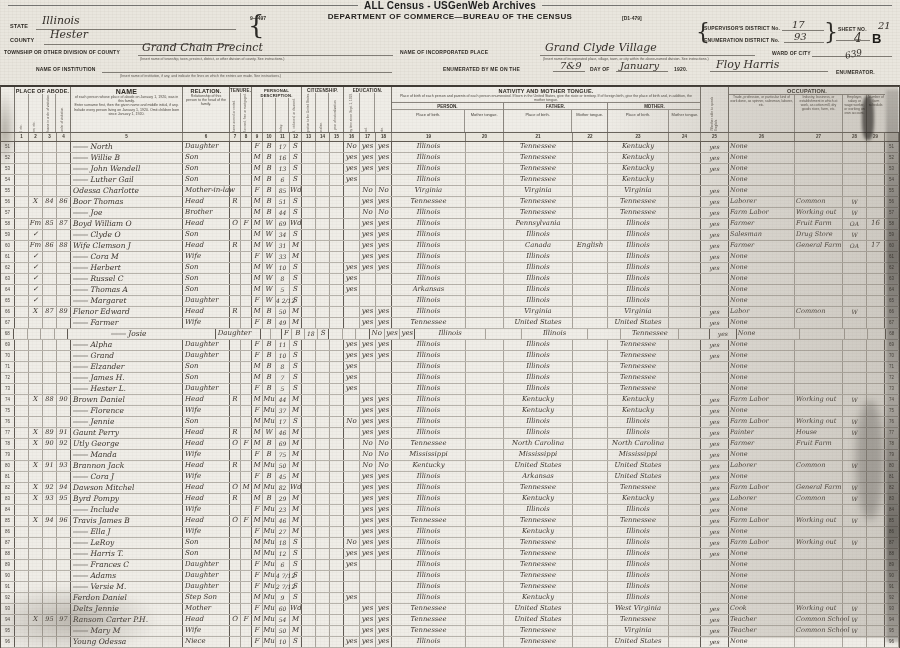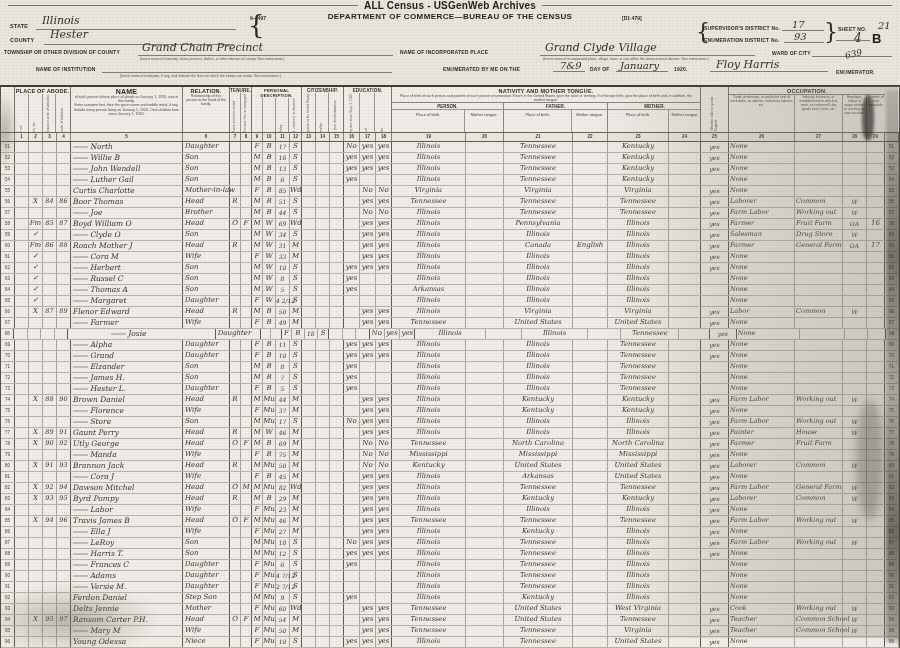--- a/index.html
+++ b/index.html
@@ -430,21 +430,21 @@
           <div class="tcell c-em" style="width: 24px;"></div>
           <div class="tcell c-fs s" style="width: 18px;"></div>
           <div class="tcell c-n2" style="width: 14px;">54</div>
         </div>
         <div class="trow">
           <div class="tcell c-n s" style="width: 14px;">55</div>
           <div class="tcell c-m" style="width: 14px;"></div>
           <div class="tcell c-hx" style="width: 14px;"></div>
           <div class="tcell c-d" style="width: 14px;"></div>
           <div class="tcell c-f s" style="width: 14px;"></div>
-          <div class="tcell c-name s" style="width: 112px;">Curtis Charlotte</div>
+          <div class="tcell c-name s" style="width: 112px;">Odessa Charlotte</div>
           <div class="tcell c-rel s" style="width: 47px;">Mother-in-law</div>
           <div class="tcell c-t1" style="width: 11px;"></div>
           <div class="tcell c-t2 s" style="width: 11px;"></div>
           <div class="tcell c-sx" style="width: 11px;">F</div>
           <div class="tcell c-cl" style="width: 13px;">B</div>
           <div class="tcell c-ag" style="width: 14px;">85</div>
           <div class="tcell c-mr s" style="width: 12px;">Wd</div>
           <div class="tcell c-c13" style="width: 14px;"></div>
           <div class="tcell c-c14" style="width: 14px;"></div>
           <div class="tcell c-c15 s" style="width: 14px;"></div>
@@ -595,21 +595,21 @@
           <div class="tcell c-em" style="width: 24px;">W</div>
           <div class="tcell c-fs s" style="width: 18px;"></div>
           <div class="tcell c-n2" style="width: 14px;">59</div>
         </div>
         <div class="trow">
           <div class="tcell c-n s" style="width: 14px;">60</div>
           <div class="tcell c-m" style="width: 14px;"></div>
           <div class="tcell c-hx" style="width: 14px;">Fm</div>
           <div class="tcell c-d" style="width: 14px;">86</div>
           <div class="tcell c-f s" style="width: 14px;">88</div>
-          <div class="tcell c-name s" style="width: 112px;">Roach Mother J</div>
+          <div class="tcell c-name s" style="width: 112px;">Wife Clemson J</div>
           <div class="tcell c-rel s" style="width: 47px;">Head</div>
           <div class="tcell c-t1" style="width: 11px;">R</div>
           <div class="tcell c-t2 s" style="width: 11px;"></div>
           <div class="tcell c-sx" style="width: 11px;">M</div>
           <div class="tcell c-cl" style="width: 13px;">W</div>
           <div class="tcell c-ag" style="width: 14px;">31</div>
           <div class="tcell c-mr s" style="width: 12px;">M</div>
           <div class="tcell c-c13" style="width: 14px;"></div>
           <div class="tcell c-c14" style="width: 14px;"></div>
           <div class="tcell c-c15 s" style="width: 14px;"></div>
@@ -1123,21 +1123,21 @@
           <div class="tcell c-em" style="width: 24px;"></div>
           <div class="tcell c-fs s" style="width: 18px;"></div>
           <div class="tcell c-n2" style="width: 14px;">75</div>
         </div>
         <div class="trow">
           <div class="tcell c-n s" style="width: 14px;">76</div>
           <div class="tcell c-m" style="width: 14px;"></div>
           <div class="tcell c-hx" style="width: 14px;"></div>
           <div class="tcell c-d" style="width: 14px;"></div>
           <div class="tcell c-f s" style="width: 14px;"></div>
-          <div class="tcell c-name s" style="width: 112px;">―― Store</div>
+          <div class="tcell c-name s" style="width: 112px;">―― Jennie</div>
           <div class="tcell c-rel s" style="width: 47px;">Son</div>
           <div class="tcell c-t1" style="width: 11px;"></div>
           <div class="tcell c-t2 s" style="width: 11px;"></div>
           <div class="tcell c-sx" style="width: 11px;">M</div>
           <div class="tcell c-cl" style="width: 13px;">Mu</div>
           <div class="tcell c-ag" style="width: 14px;">17</div>
           <div class="tcell c-mr s" style="width: 12px;">S</div>
           <div class="tcell c-c13" style="width: 14px;"></div>
           <div class="tcell c-c14" style="width: 14px;"></div>
           <div class="tcell c-c15 s" style="width: 14px;"></div>
@@ -1387,21 +1387,21 @@
           <div class="tcell c-em" style="width: 24px;">W</div>
           <div class="tcell c-fs s" style="width: 18px;"></div>
           <div class="tcell c-n2" style="width: 14px;">83</div>
         </div>
         <div class="trow">
           <div class="tcell c-n s" style="width: 14px;">84</div>
           <div class="tcell c-m" style="width: 14px;"></div>
           <div class="tcell c-hx" style="width: 14px;"></div>
           <div class="tcell c-d" style="width: 14px;"></div>
           <div class="tcell c-f s" style="width: 14px;"></div>
-          <div class="tcell c-name s" style="width: 112px;">―― Labor</div>
+          <div class="tcell c-name s" style="width: 112px;">―― Include</div>
           <div class="tcell c-rel s" style="width: 47px;">Wife</div>
           <div class="tcell c-t1" style="width: 11px;"></div>
           <div class="tcell c-t2 s" style="width: 11px;"></div>
           <div class="tcell c-sx" style="width: 11px;">F</div>
           <div class="tcell c-cl" style="width: 13px;">Mu</div>
           <div class="tcell c-ag" style="width: 14px;">23</div>
           <div class="tcell c-mr s" style="width: 12px;">M</div>
           <div class="tcell c-c13" style="width: 14px;"></div>
           <div class="tcell c-c14" style="width: 14px;"></div>
           <div class="tcell c-c15 s" style="width: 14px;"></div>

